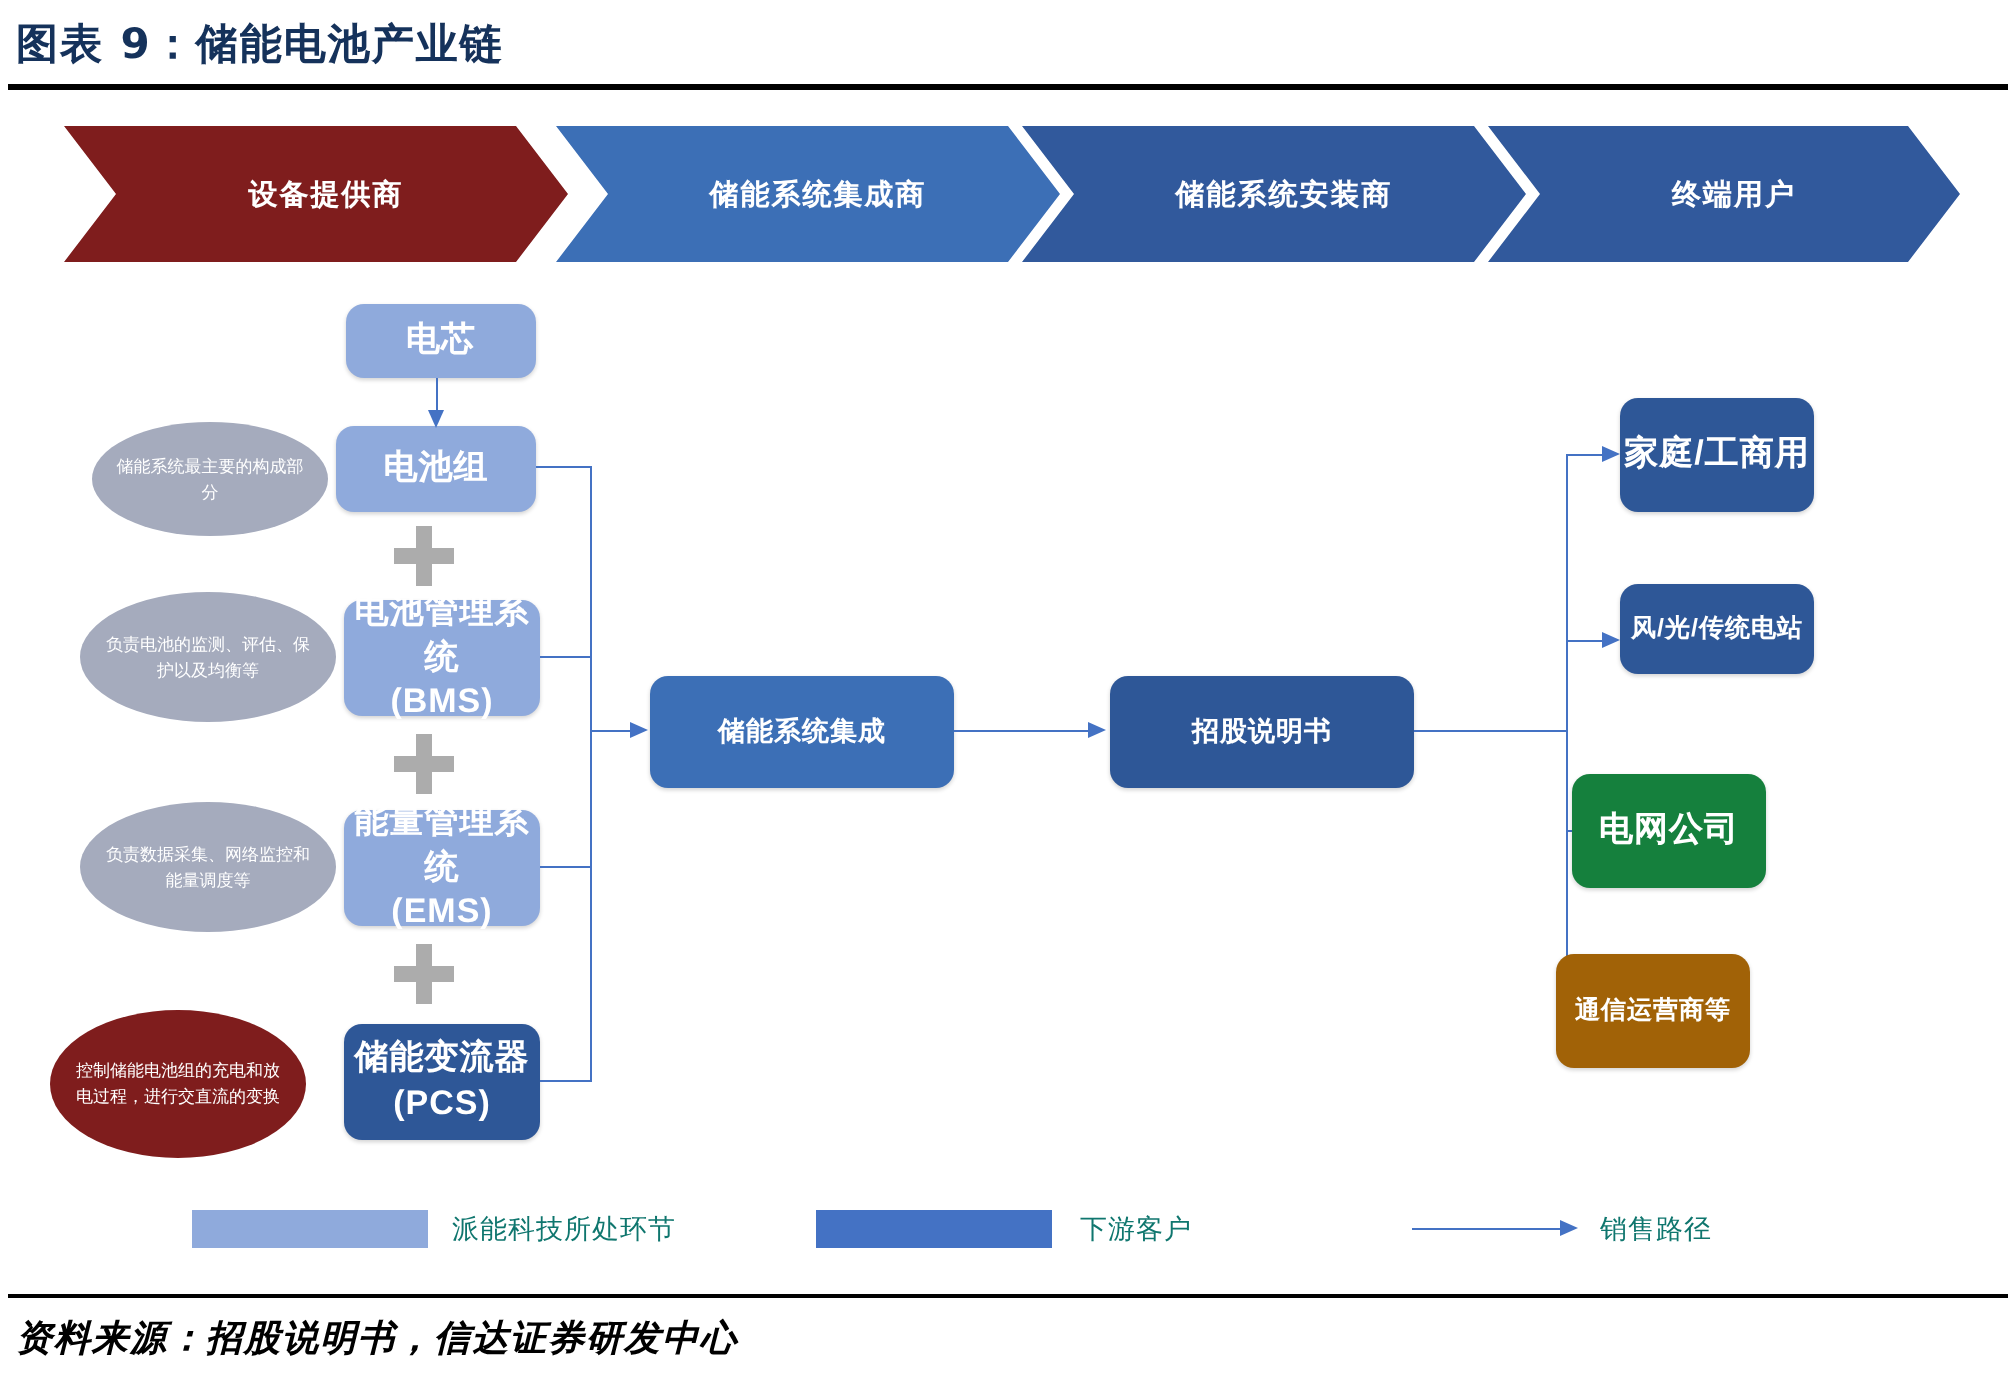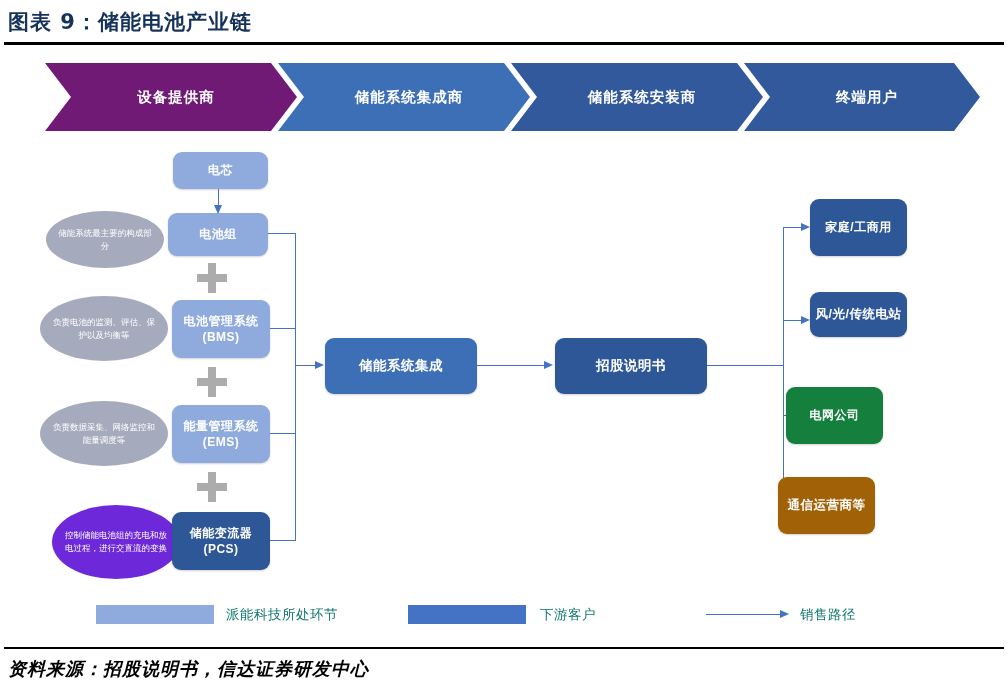--- a/index.html
+++ b/index.html
@@ -15,21 +15,21 @@
     font-weight:bold; color:#000; font-family:"Liberation Serif","DejaVu Serif",serif; letter-spacing:1px; }
 
   
   .chev { position:absolute; top:63px; height:68px; display:flex; align-items:center; justify-content:center;
     color:#fff; font-weight:bold; font-size:14.5px; letter-spacing:1px;
     clip-path:polygon(0% 0%, calc(100% - 26px) 0%, 100% 50%, calc(100% - 26px) 100%, 0% 100%, 26px 50%); }
   .chev span { padding-left:10px; }
 
   
   .box { position:absolute; border-radius:9px; display:flex; align-items:center; justify-content:center;
-    color:#fff; font-weight:bold; font-size:12px; text-align:center; line-height:1.35;
+    color:#fff; font-weight:bold; font-size:17px; text-align:center; line-height:1.35;
     white-space:pre-line; box-shadow:0 1px 2px rgba(0,0,0,0.18); letter-spacing:0.5px; }
 
   
   .ellipse { position:absolute; border-radius:50%; display:flex; align-items:center; justify-content:center;
     color:#fff; font-size:8.5px; text-align:center; line-height:1.5; padding:8px 12px; }
 
   
   .plus { position:absolute; width:30px; height:30px; }
   .plus::before { content:""; position:absolute; left:0; top:11px; width:30px; height:8px; background:#ACACAC; }
   .plus::after  { content:""; position:absolute; left:11px; top:0; width:8px; height:30px; background:#ACACAC; }
@@ -47,37 +47,37 @@
   .legend-label { position:absolute; font-size:13.5px; color:#0f766e; letter-spacing:0.5px; }
 </style>
 </head>
 <body>
 
 <div class="page">
 
   <div class="fig-title">图表 9：储能电池产业链</div>
   <div class="title-rule"></div>
 
-  <div class="chev" style="left:45px; width:252px; background:#701a75;">
+  <div class="chev" style="left:32px; width:252px; background:#7f1d1d;">
     <span>设备提供商</span>
   </div>
   <div class="chev" style="left:278px; width:252px; background:#3C6FB6;">
     <span>储能系统集成商</span>
   </div>
   <div class="chev" style="left:511px; width:252px; background:#31599C;">
     <span>储能系统安装商</span>
   </div>
   <div class="chev" style="left:744px; width:236px; background:#31599C;">
     <span>终端用户</span>
   </div>
 
   <div class="ellipse" style="left:46px; top:211px; width:118px; height:57px; background:#A5ABBD;">储能系统最主要的构成部分</div>
   <div class="ellipse" style="left:40px; top:296px; width:128px; height:65px; background:#A5ABBD;">负责电池的监测、评估、保护以及均衡等</div>
   <div class="ellipse" style="left:40px; top:401px; width:128px; height:65px; background:#A5ABBD;">负责数据采集、网络监控和能量调度等</div>
-  <div class="ellipse" style="left:52px; top:505px; width:128px; height:74px; background:#6d28d9;">控制储能电池组的充电和放电过程，进行交直流的变换</div>
+  <div class="ellipse" style="left:25px; top:505px; width:128px; height:74px; background:#7f1d1d;">控制储能电池组的充电和放电过程，进行交直流的变换</div>
 
   <div class="box" style="left:173px; top:152px; width:95px; height:37px; background:#8FAADC;">电芯</div>
   <div class="box" style="left:168px; top:213px; width:100px; height:43px; background:#8FAADC;">电池组</div>
   <div class="box" style="left:172px; top:300px; width:98px; height:58px; background:#8FAADC;">电池管理系统
 (BMS)</div>
   <div class="box" style="left:172px; top:405px; width:98px; height:58px; background:#8FAADC;">能量管理系统
 (EMS)</div>
   <div class="box" style="left:172px; top:512px; width:98px; height:58px; background:#2E5797;">储能变流器
 (PCS)</div>
 

